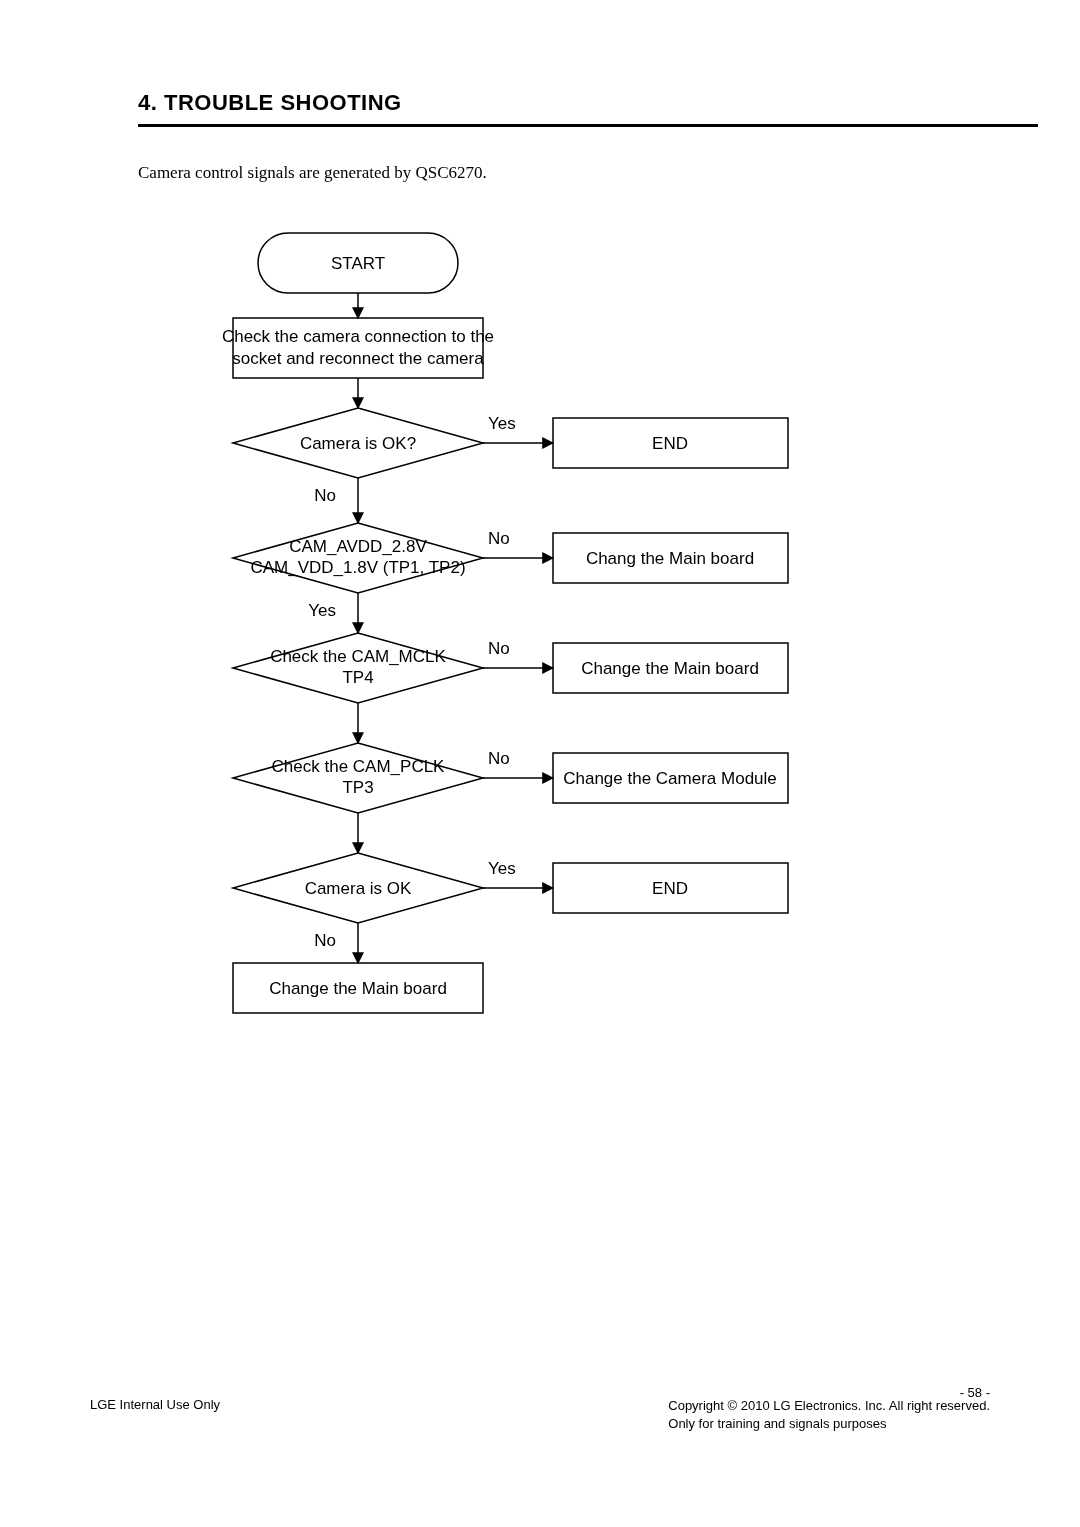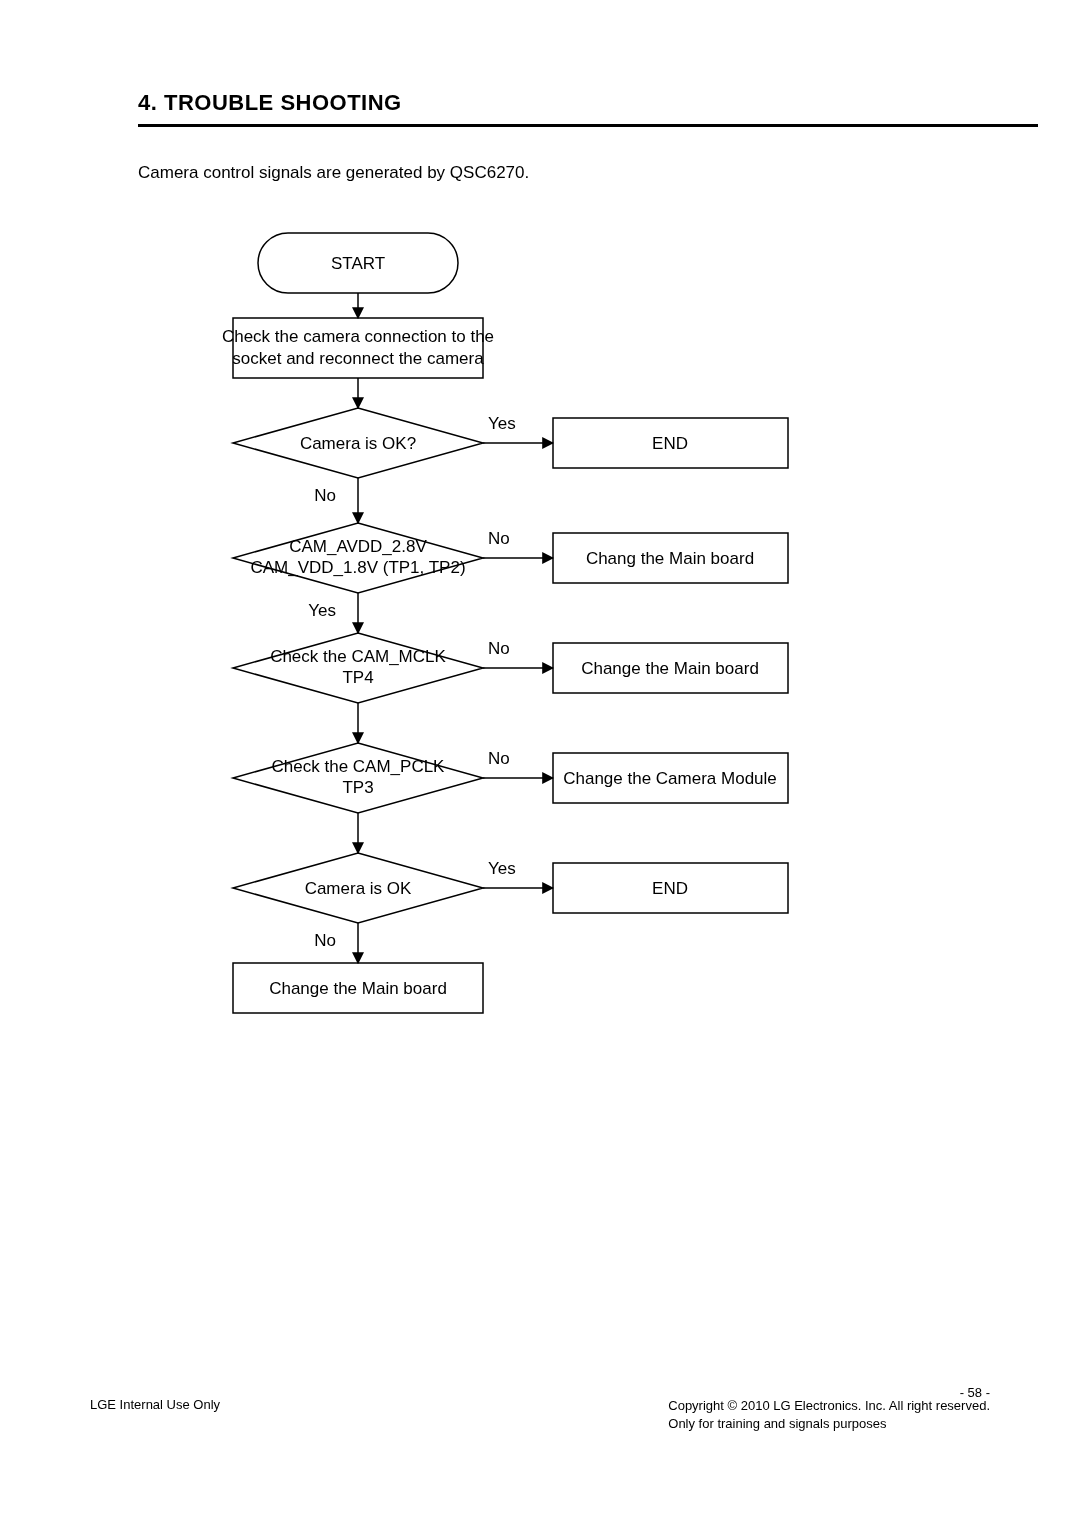--- a/index.html
+++ b/index.html
@@ -31,20 +31,21 @@
     margin: 0;
   }
   .section-title {
     font-size: 22px;
     font-weight: 700;
     margin: 110px 0 0 0;
   }
   .intro {
     font-size: 17px;
     margin: 36px 0 0 0;
+    font-family: Liberation Serif, serif;
   }
   
   .flowchart {
     display: block;
     margin: 40px 0 0 0;
   }
   .flowchart text {
     font-family: "Myriad Pro", "Segoe UI", Arial, sans-serif;
     font-size: 17px;
     fill: #000;

